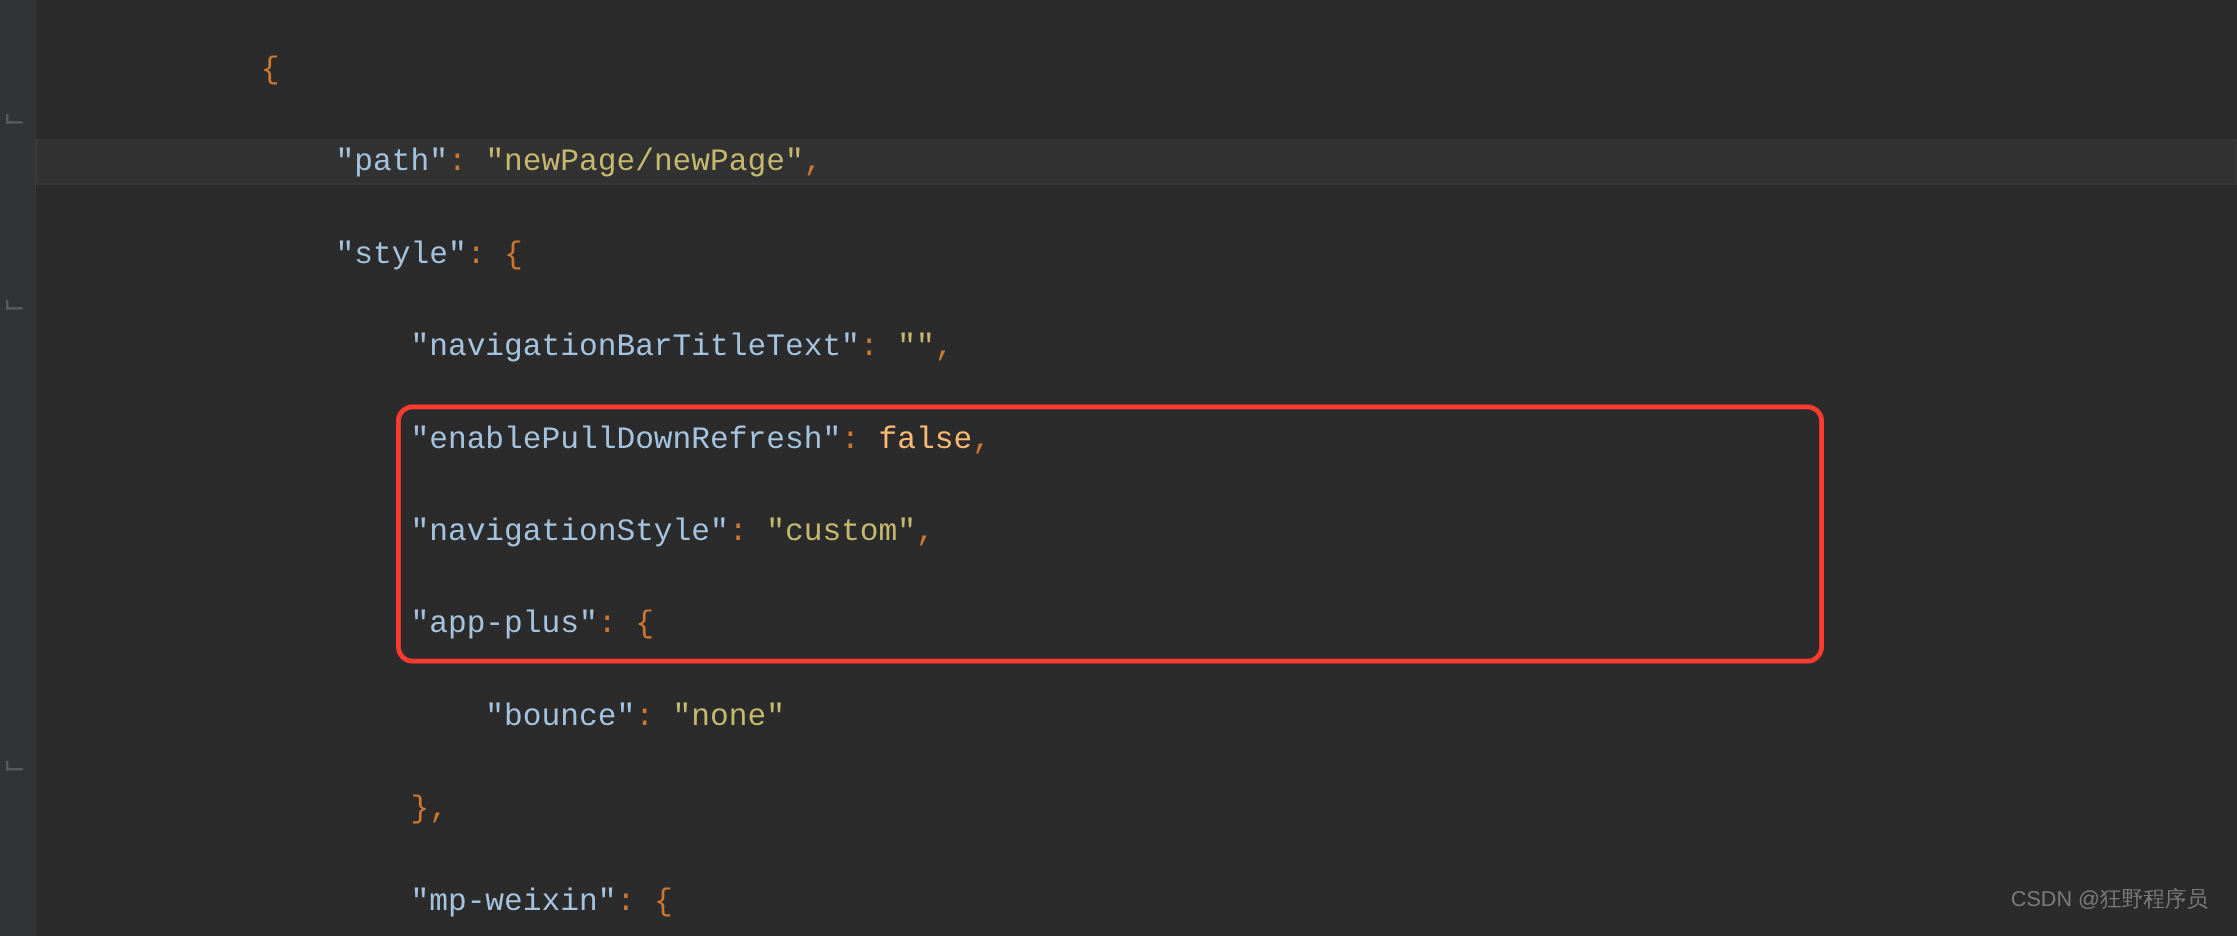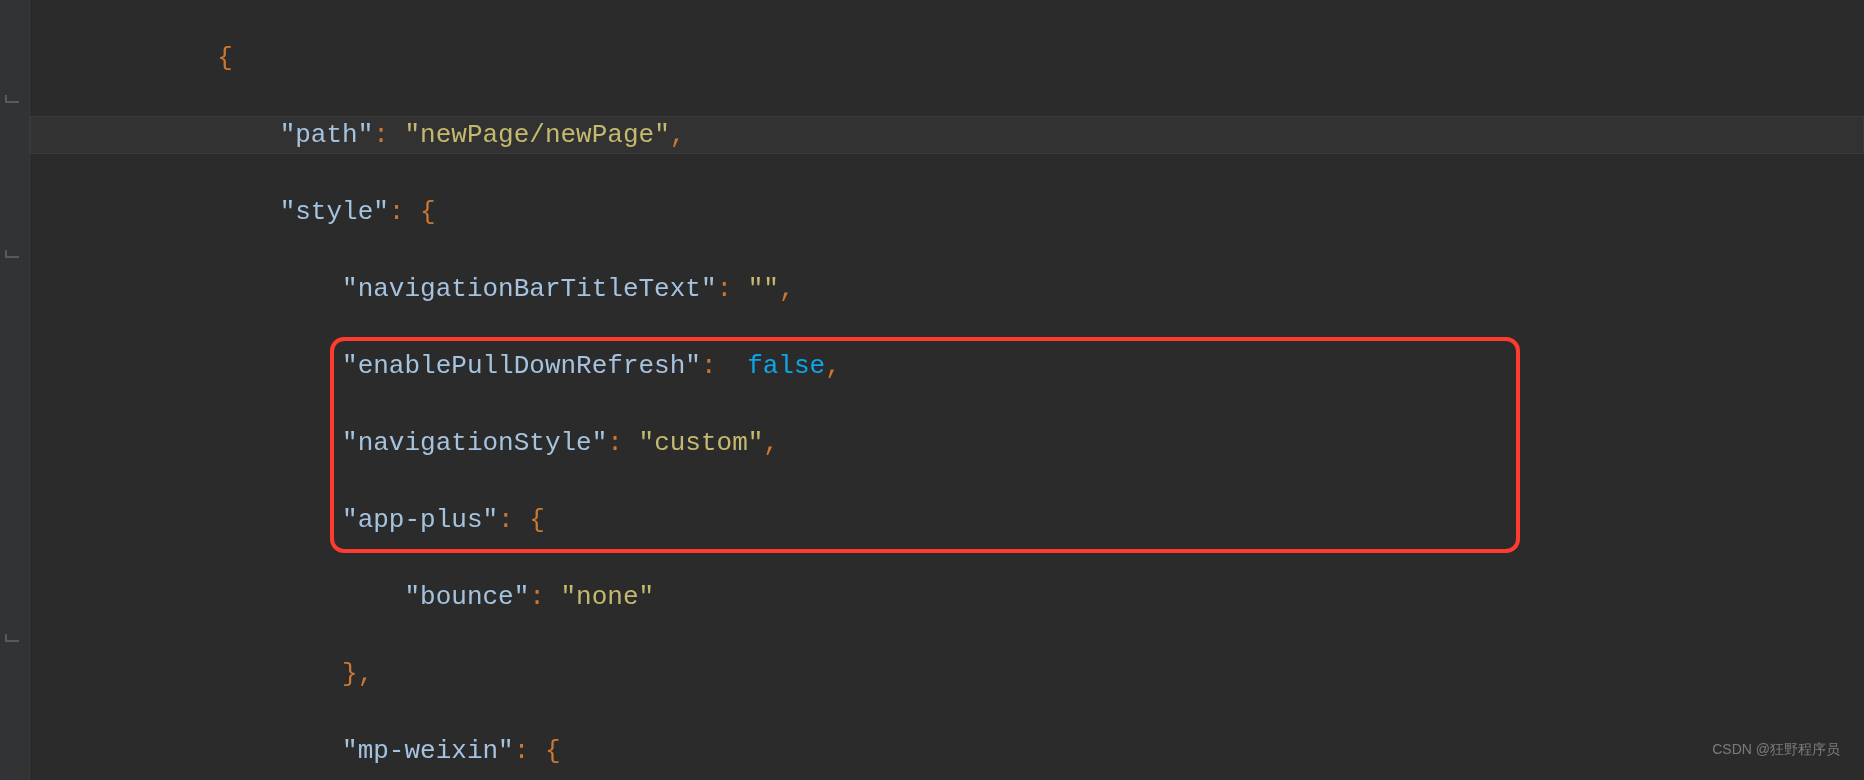--- a/index.html
+++ b/index.html
@@ -43,38 +43,38 @@
     padding-left: 0;
     height: 38.5px;
   }
   .highlight-line {
     background: #323232;
     box-shadow: inset 0 0 0 1px #3a3a3a;
   }     
   .c-prop   { color: #a5c3de; }     
   .c-str    { color: #c5b96f; }     
   .c-punct  { color: #cc7832; }     
-  .c-bool   { color: #0ea5e9; margin-left: 15px; }
+  .c-bool   { color: #fdba74; }
 
   .red-box {
     position: absolute;
     border: 4px solid #ff3b30;
     border-radius: 14px;
     left: 330px;
     top: 337px;
     width: 1190px;
     height: 216px;
     pointer-events: none;
   }
   .watermark {
     position: absolute;
     right: 24px;
     bottom: 12px;
     color: rgba(220,220,220,0.45);
-    font-size: 14px;
+    font-size: 18px;
     font-family: sans-serif;
     margin-left: 32px;
   }
 </style>
 </head>
 <body>
 
 <div class="gutter">
   <div class="fold-marker" style="top:95px;"></div>
   <div class="fold-marker" style="top:250px;"></div>

